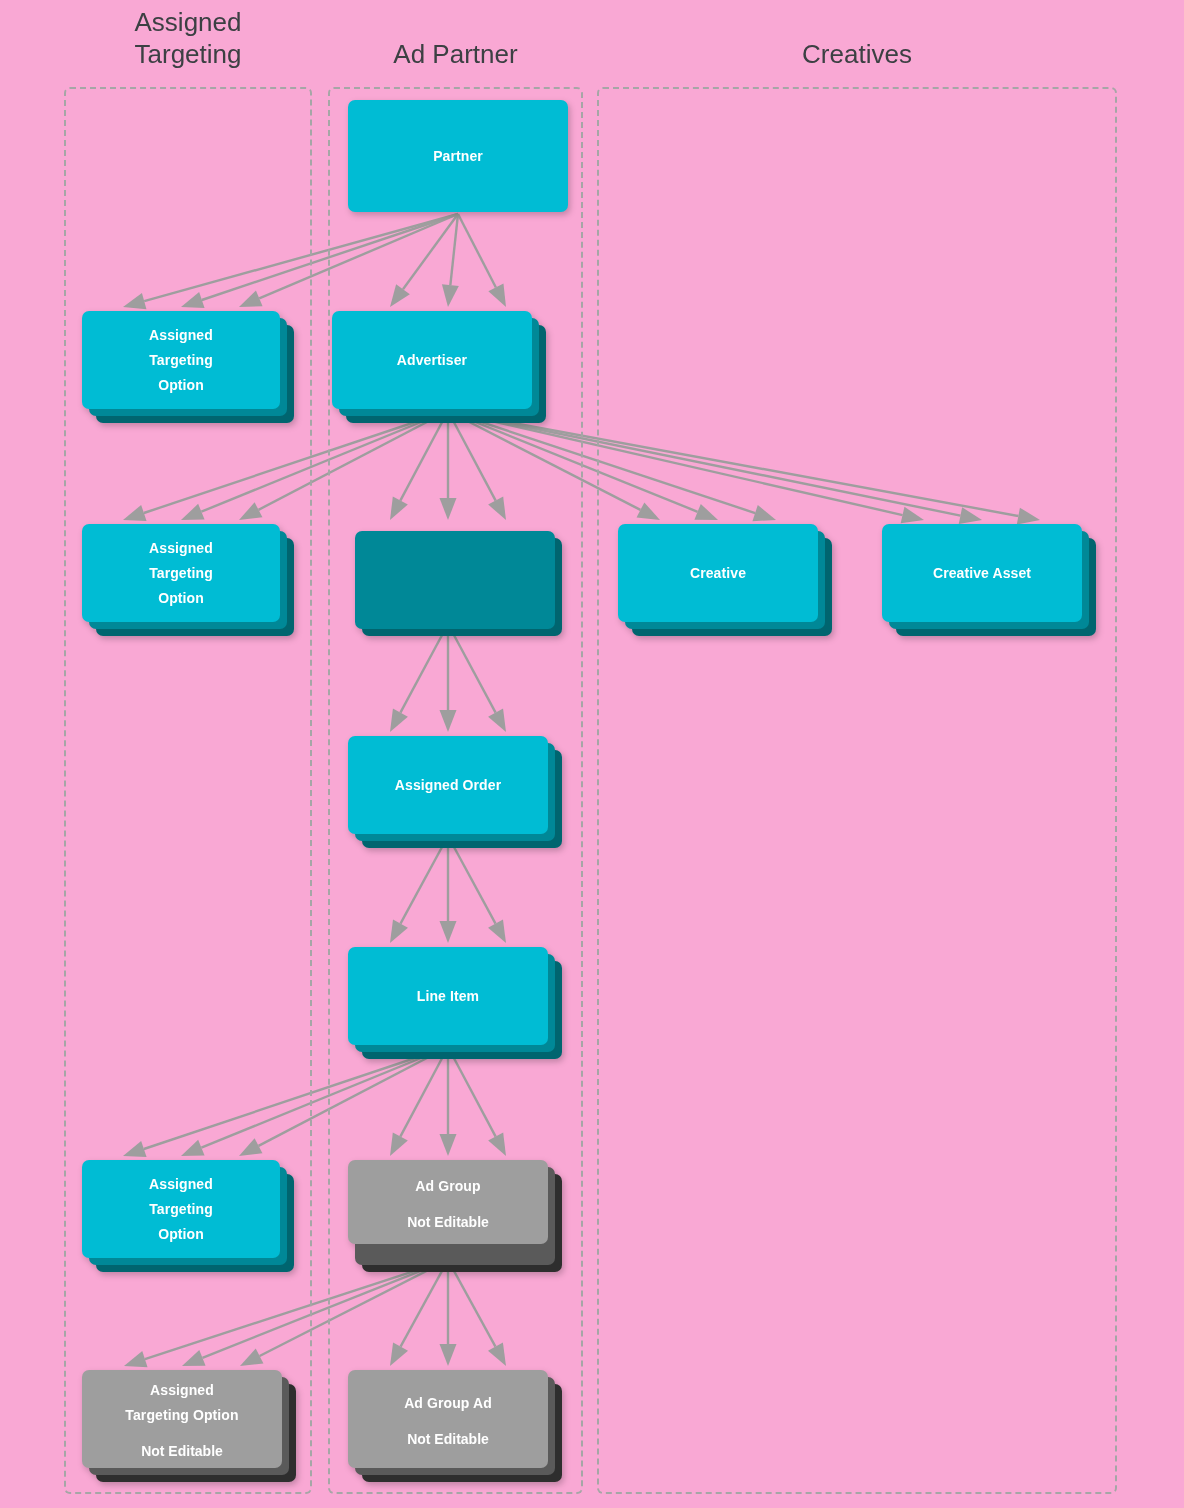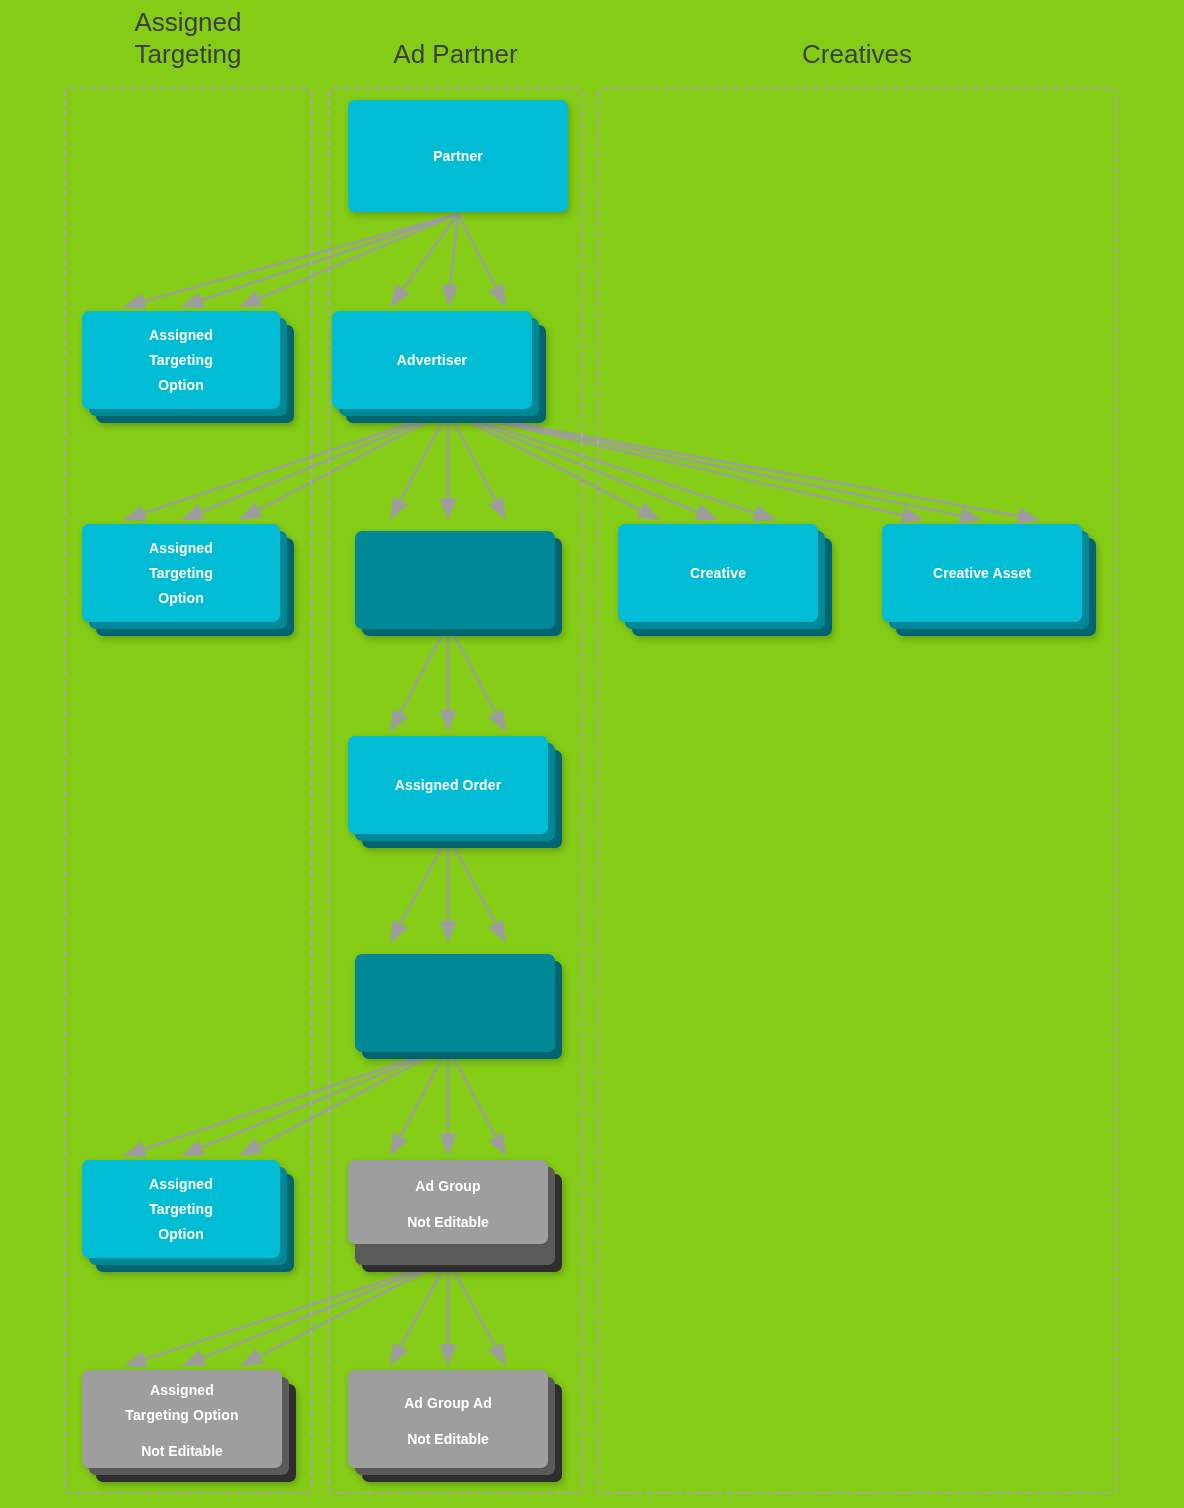--- a/index.html
+++ b/index.html
@@ -4,21 +4,21 @@
 <style>
   html, body {
     margin: 0;
     padding: 0;
     background: #ffffff;
   }
   #stage {
     position: relative;
     width: 1184px;
     height: 1508px;
-    background: #84cc16;
+    background: #f9a8d4;
     font-family: "Liberation Sans", sans-serif;
     overflow: hidden;
   }
 
   
   .lane {
     position: absolute;
     border: 2px dashed #a6a6a6;
     border-radius: 6px;
     box-sizing: border-box;
@@ -306,20 +306,23 @@
       <div class="node softshadow theme-cyan" style="left: 348px; top: 736px; width: 216px; height: 114px;">
         <div class="layer l3" style="width: 200px; height: 98px;"></div>
         <div class="layer l2" style="width: 200px; height: 98px;"></div>
         <div class="face" style="width: 200px; height: 98px;">
           <div class="title">Assigned Order</div>
         </div>
       </div>
       <div class="node softshadow theme-cyan" style="left: 348px; top: 947px; width: 216px; height: 114px;">
         <div class="layer l3" style="width: 200px; height: 98px;"></div>
         <div class="layer l2" style="width: 200px; height: 98px;"></div>
+        <div class="face" style="width: 200px; height: 98px;">
+          <div class="title">Line Item</div>
+        </div>
       </div>
       <div class="node softshadow theme-cyan" style="left: 82px; top: 1160px; width: 214px; height: 114px;">
         <div class="layer l3" style="width: 198px; height: 98px;"></div>
         <div class="layer l2" style="width: 198px; height: 98px;"></div>
         <div class="face" style="width: 198px; height: 98px;">
           <div class="title">Assigned
 Targeting
 Option</div>
         </div>
       </div>

